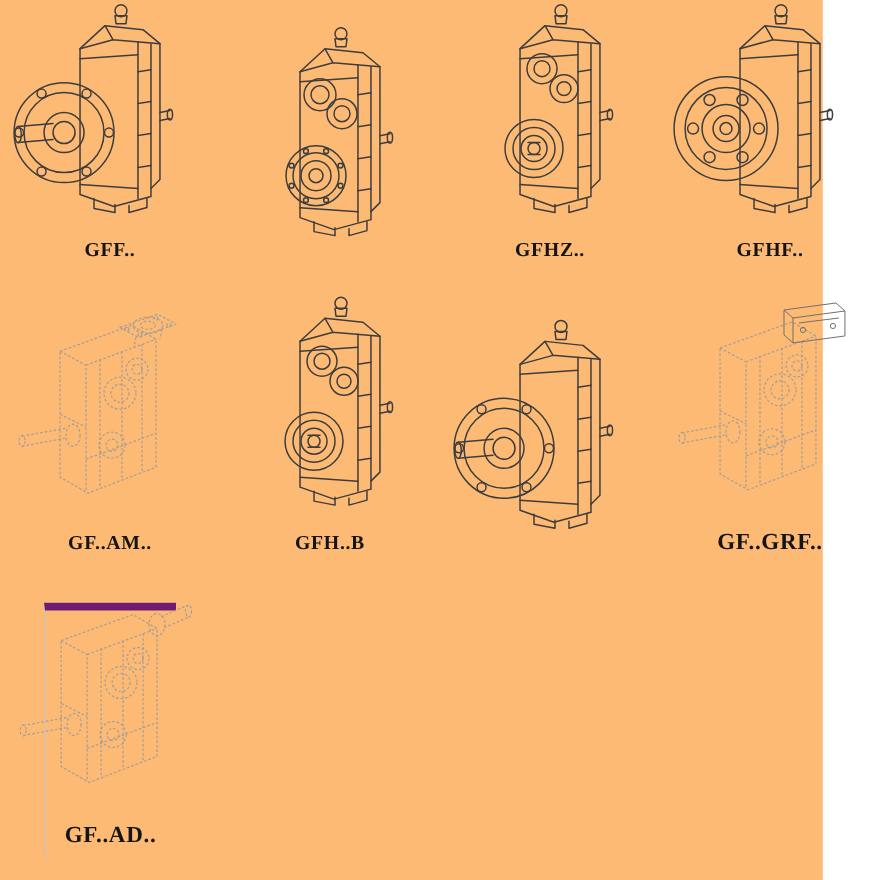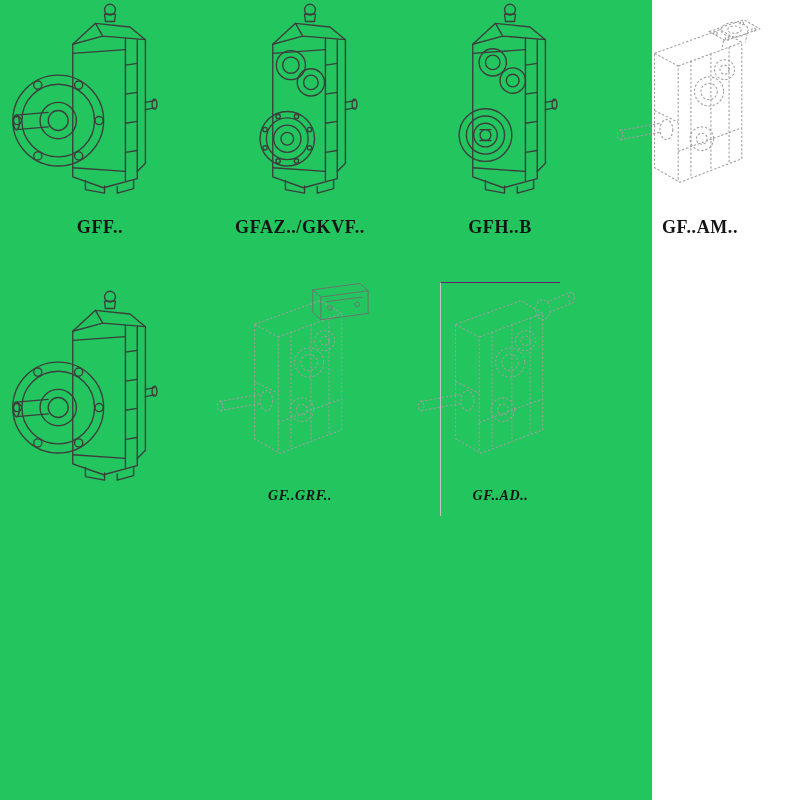--- a/index.html
+++ b/index.html
@@ -1,21 +1,21 @@
 <!DOCTYPE html>
 <html><head>
 <meta charset="utf-8">
 <style>
   html,body{margin:0;padding:0;background:#ffffff;}
   body{
     width:800px;height:800px;overflow:hidden;
     font-family:"Liberation Serif","DejaVu Serif",serif;
   }
   .page{
-    width:652px;height:800px;background:#22c55e;
+    width:748px;height:800px;background:#fdba74;
     display:grid;
     grid-template-columns:repeat(4,200px);
     grid-template-rows:repeat(3,266px);
   }
   .cell{
     display:flex;flex-direction:column;align-items:center;justify-content:flex-end;
     padding:4px 2px 12px 2px;position:relative;
   }
   .cell .drawing{
     flex:0 0 auto;
@@ -24,24 +24,24 @@
   }
   .label{
     font-weight:700;
     font-size:18px;
     letter-spacing:0.6px;
     color:#141414;
     line-height:1.15;
     text-align:center;
     white-space:nowrap;
   }
-  .label-lg{font-size:14px;font-style:italic;}
+  .label-lg{font-size:21px;}
   .cell-bordered{
     border-left:1px solid #c4c4c4;
-    border-top:1px solid #701a75;
+    border-top:7px solid #701a75;
   }
   .defs-holder{position:absolute;width:0;height:0;overflow:hidden;}
 </style>
 </head>
 <body>
 
 <svg class="defs-holder" aria-hidden="true">
   <defs>
 
     <g id="housing-solid">
@@ -192,40 +192,51 @@
     <svg class="drawing" viewBox="0 0 200 240">
         <use href="#gb-flange-shaft"></use>
       </svg>
     <figcaption class="label">GFF..</figcaption>
   </figure>
 
   <figure class="cell">
     <svg class="drawing" viewBox="0 0 200 240">
         <use href="#gb-bores-hub"></use>
       </svg>
-    <figcaption class="label">GFAZ../GKVF..</figcaption>
-  </figure>
-
-
-
+  </figure>
 
   <figure class="cell">
     <svg class="drawing" viewBox="0 0 200 240">
         <use href="#gb-hub-shaft"></use>
       </svg>
+    <figcaption class="label">GFHZ..</figcaption>
+  </figure>
+
+  <figure class="cell">
+    <svg class="drawing" viewBox="0 0 200 240">
+        <use href="#gb-flange-bolts"></use>
+      </svg>
+    <figcaption class="label">GFHF..</figcaption>
+  </figure>
+
+
+  <figure class="cell">
+    <svg class="drawing" viewBox="0 0 200 240">
+        <use href="#gb-dash-flange"></use>
+      </svg>
+    <figcaption class="label">GF..AM..</figcaption>
+  </figure>
+
+  <figure class="cell">
+    <svg class="drawing" viewBox="0 0 200 240">
+        <use href="#gb-hub-shaft"></use>
+      </svg>
     <figcaption class="label">GFH..B</figcaption>
   </figure>
 
-  <figure class="cell">
-    <svg class="drawing" viewBox="0 0 200 240">
-        <use href="#gb-dash-flange"></use>
-      </svg>
-    <figcaption class="label">GF..AM..</figcaption>
-  </figure>
-
 
   <figure class="cell">
     <svg class="drawing" viewBox="0 0 200 240">
         <use href="#gb-flange-shaft"></use>
       </svg>
   </figure>
 
 
   <figure class="cell">
     <svg class="drawing" viewBox="0 0 200 240">

